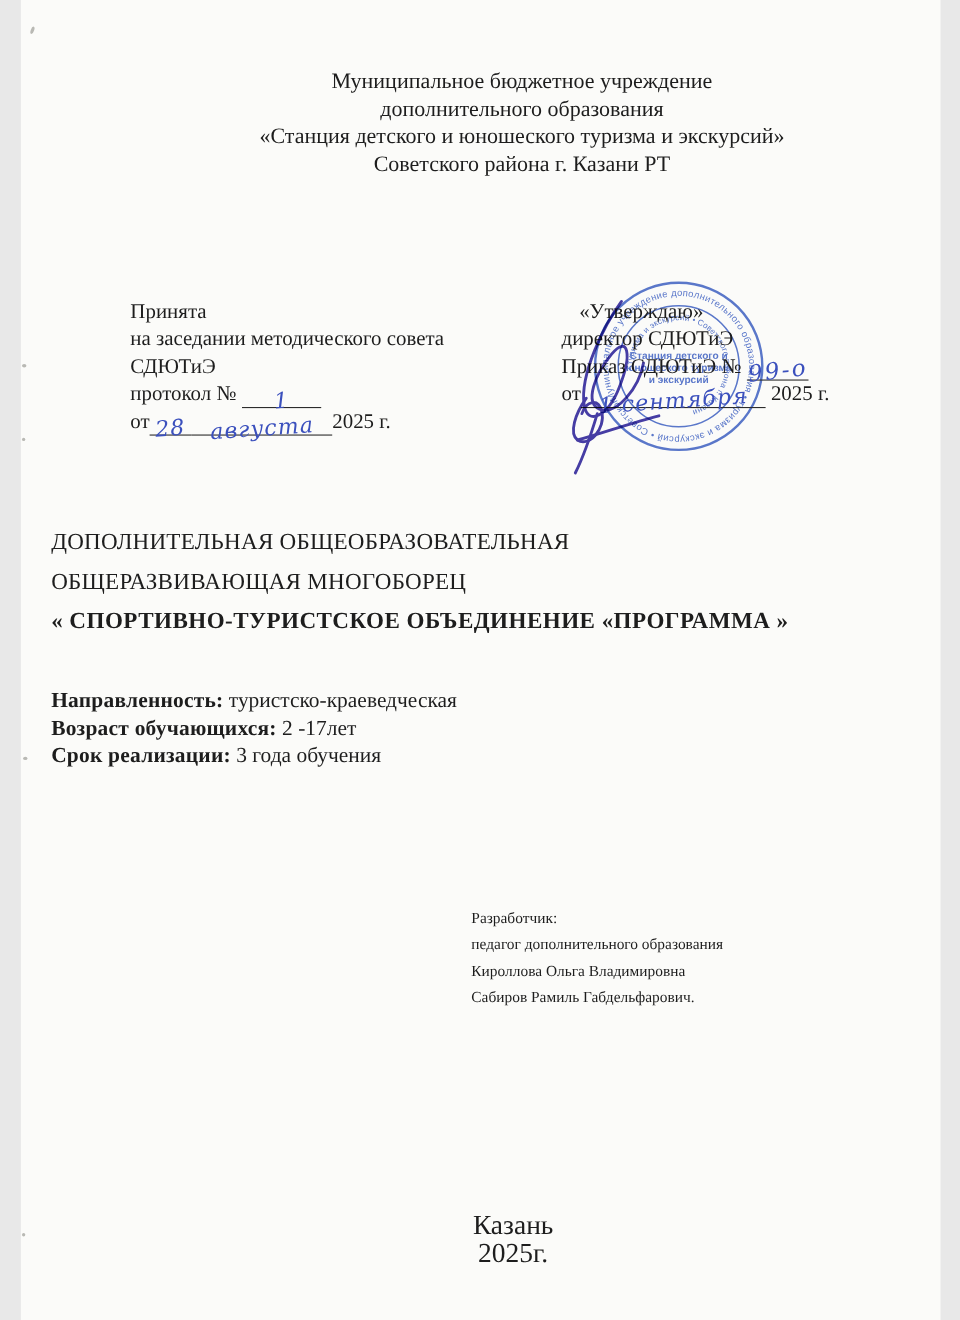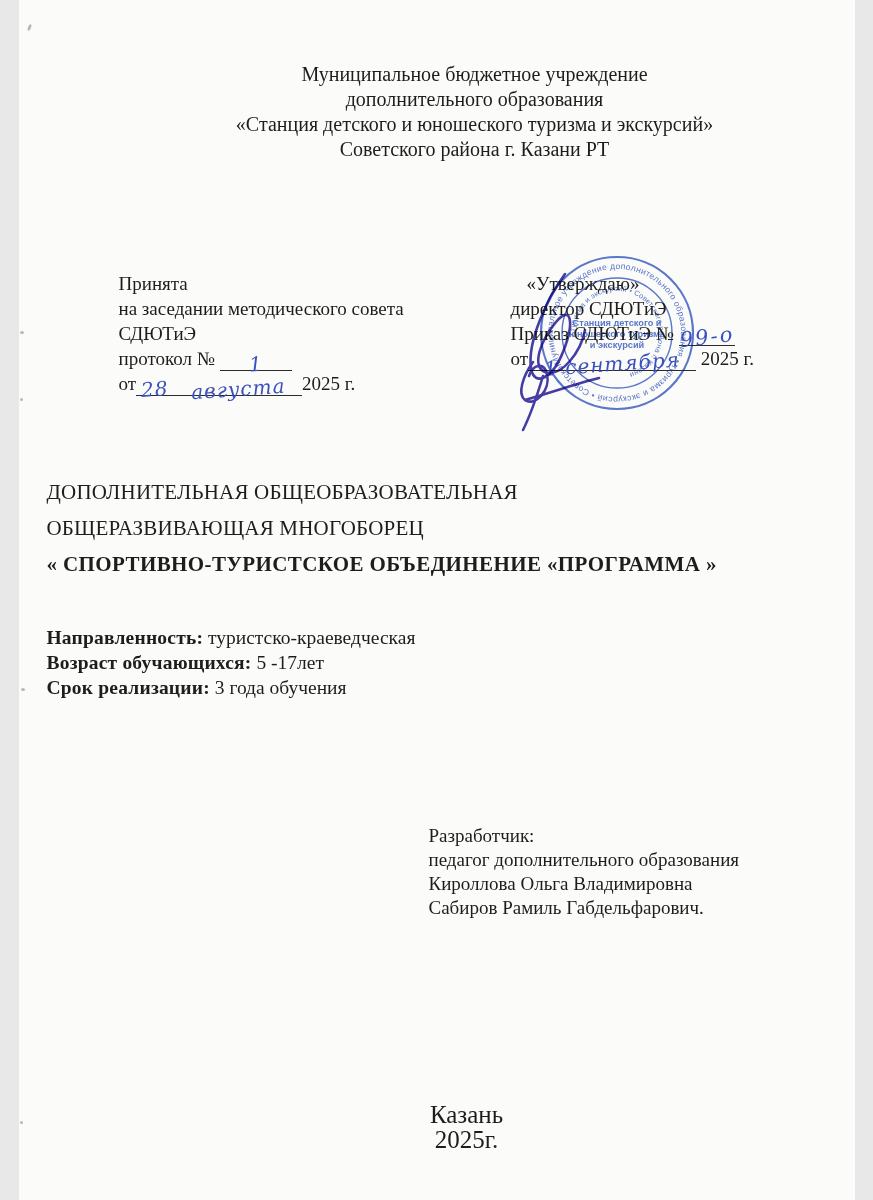--- a/index.html
+++ b/index.html
@@ -37,21 +37,21 @@
                z-index:3; mix-blend-mode:multiply; }
   
   .title { position:absolute; top:474px; left:28px; width:840px; text-align:left;
            font-size:21px; line-height:36px; letter-spacing:.2px; }
   .title .bold-line { font-weight:bold; letter-spacing:.4px; }
   
   .details { position:absolute; top:625px; left:28px; width:840px; 
              font-size:19.5px; line-height:25px;font-family:Liberation Serif, serif; }
   .details b { letter-spacing:.2px; }
   
-  .developer { position:absolute; top:824px; left:410px; font-size:19px; line-height:24px; }
+  .developer { position:absolute; top:824px; left:410px; font-size:14px; line-height:24px; }
   
   .footer { position:absolute; top:1102px; left:28px; width:840px; text-align:center;
             font-size:25px; line-height:25px; }
   
   .speck { position:absolute; background:#b9b9b4; border-radius:50%; }
   .s1 { left:9px;  top:24px;   width:3px; height:7px; transform:rotate(20deg); }
   .s2 { left:1px;  top:331px;  width:4px; height:3px; }
   .s3 { left:1px;  top:398px;  width:3px; height:3px; }
   .s4 { left:2px;  top:688px;  width:4px; height:3px; }
   .s5 { left:1px;  top:1121px; width:3px; height:3px; }
@@ -138,21 +138,21 @@
     <div class="bold-line">« СПОРТИВНО-ТУРИСТСКОЕ ОБЪЕДИНЕНИЕ «ПРОГРАММА »</div>
   </div>
 
   <div class="details">
     <div>
       <b>Направленность:</b>
       <span>туристско-краеведческая</span>
     </div>
     <div>
       <b>Возраст обучающихся:</b>
-      <span>5 -17лет</span>
+      <span>2 -17лет</span>
     </div>
     <div>
       <b>Срок реализации:</b>
       <span>3 года обучения</span>
     </div>
   </div>
 
   <div class="developer">
     <div>Разработчик:</div>
     <div>педагог дополнительного образования</div>

